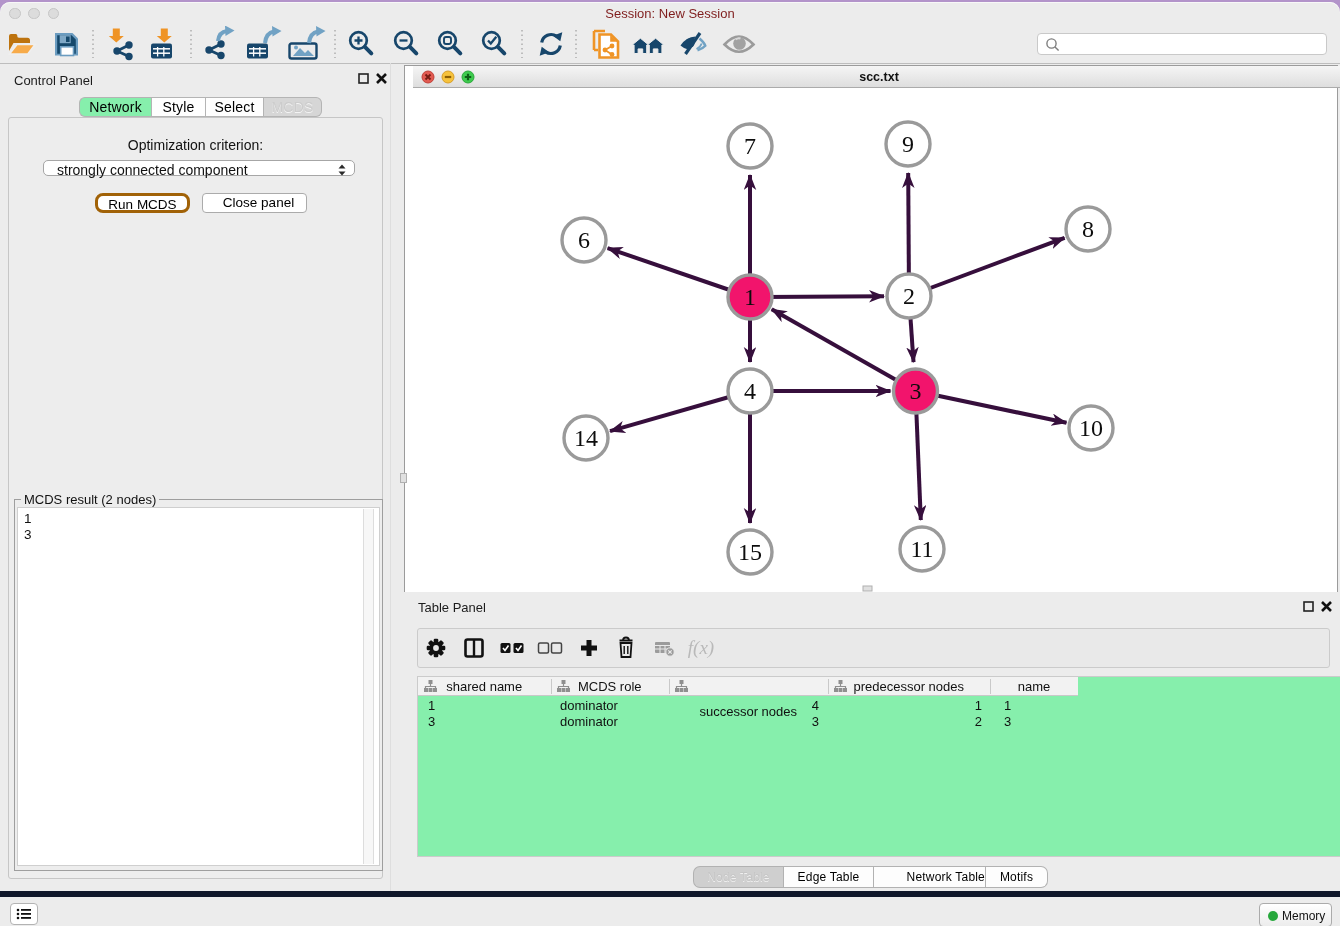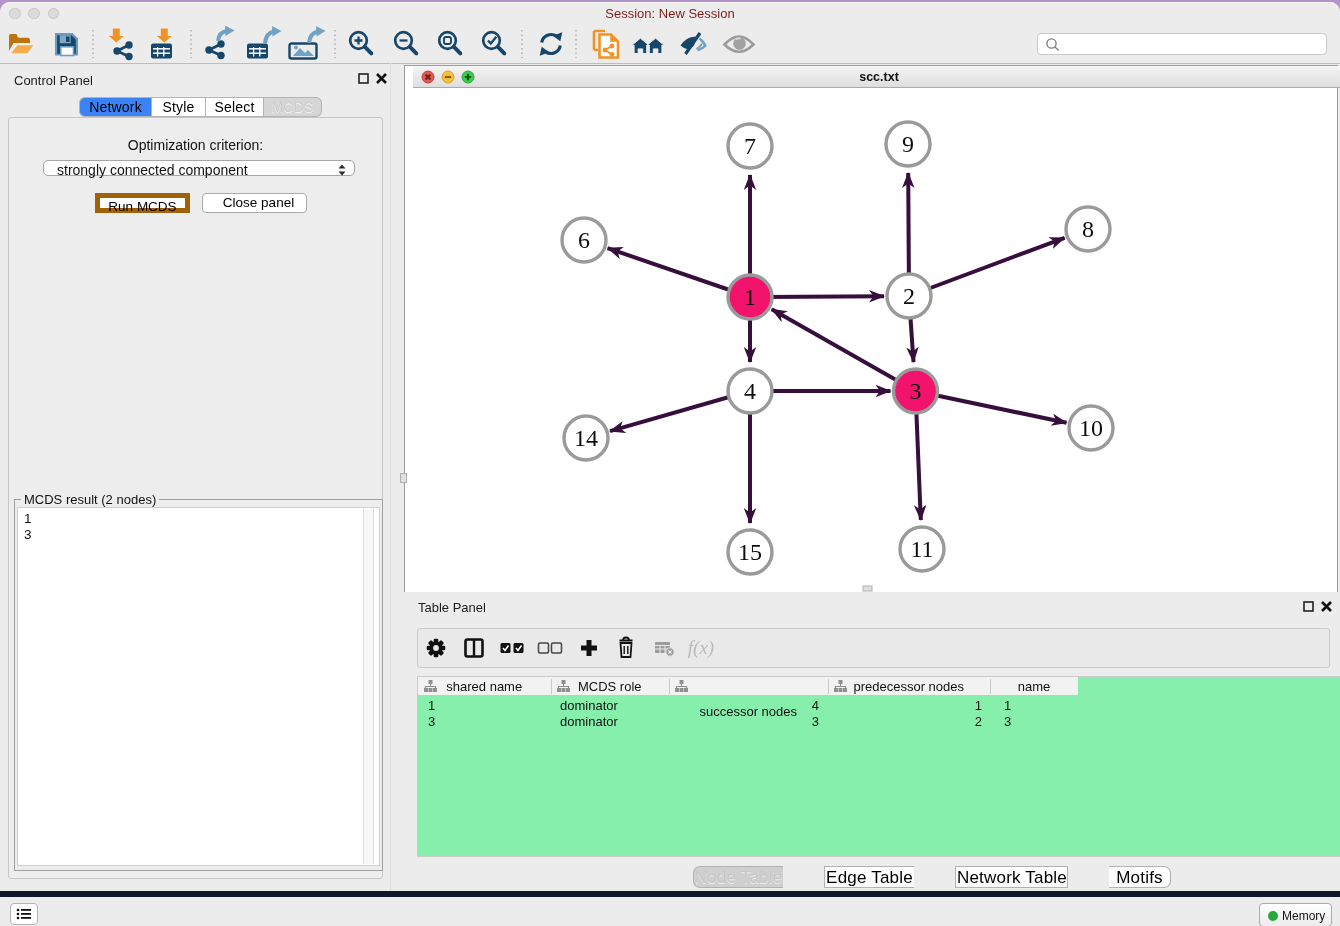--- a/index.html
+++ b/index.html
@@ -159,36 +159,36 @@
 <div class="abs" id="cp" style="left:0;top:63px;width:391px;height:828px;border-right:1px solid #dedede;">
   <div class="abs" style="left:14px;top:10px;font-size:13px;color:#1c1c1c;">Control Panel</div>
   <svg class="abs" width="36" height="14" style="left:355px;top:9px;">
     <rect x="4" y="2" width="9" height="9" fill="none" stroke="#222" stroke-width="1.6"></rect>
     <path d="M22,2 L31,11 M31,2 L22,11" stroke="#111" stroke-width="2.6"></path>
   </svg>
 
   <div class="abs" style="left:8px;top:54px;width:375px;height:762px;background:#ededed;border:1px solid #c6c6c6;border-radius:3px;"></div>
 
   <div class="abs" style="left:79px;top:34px;height:20px;display:flex;font-size:14px;font-weight:400;letter-spacing:0.2px;">
-    <div style="width:72px;background:#3b82f6;border:1px solid #b4b4b4;border-right:none;border-radius:6px 0 0 6px;text-align:center;line-height:19px;">Network</div>
+    <div style="width:72px;background:#86efac;border:1px solid #b4b4b4;border-right:none;border-radius:6px 0 0 6px;text-align:center;line-height:19px;">Network</div>
     <div style="width:54px;background:#fefefe;border:1px solid #b4b4b4;border-right:none;text-align:center;line-height:19px;">Style</div>
     <div style="width:59px;background:#fefefe;border:1px solid #b4b4b4;text-align:center;line-height:19px;">Select</div>
     <div style="width:58px;background:#d6d6d6;border:1px solid #b4b4b4;border-left:none;border-radius:0 6px 6px 0;text-align:center;line-height:19px;color:#cccccc;text-shadow:0 1px 0 #f4f4f4;">MCDS</div>
   </div>
   <div class="abs" style="left:8px;top:74px;width:375px;text-align:center;font-size:14px;color:#111;">Optimization criterion:</div>
 
   <div class="abs" style="left:43px;top:97px;width:312px;height:16px;background:#fff;border:1px solid #a6a6a6;border-radius:5px;">
     <div style="position:absolute;left:13px;top:1px;font-size:14px;color:#111;line-height:17px;">strongly connected component</div>
     <svg width="14" height="16" style="position:absolute;right:5px;top:1px;">
       <path d="M3.5,6.5 L7,2.5 L10.5,6.5 Z" fill="#2a2a2a"></path>
       <path d="M3.5,9.5 L7,13.5 L10.5,9.5 Z" fill="#2a2a2a"></path>
     </svg>
   </div>
 
-  <div class="abs" style="left:95px;top:130px;width:95px;height:20px;background:#fff;border:5px solid #a16207;border-radius:0;text-align:center;font-size:13.5px;font-weight:400;line-height:18px;">Run MCDS</div>
+  <div class="abs" style="left:95px;top:130px;width:95px;height:20px;background:#fff;border:3px solid #a16207;border-radius:8px;text-align:center;font-size:13.5px;font-weight:400;line-height:18px;">Run MCDS</div>
   <div class="abs" style="left:202px;top:130px;width:105px;height:20px;background:#fff;border:1px solid #ababab;border-radius:4px;text-align:center;font-size:13.5px;font-weight:400;line-height:18px;padding-left:8px;">Close panel</div>
 
   <div class="abs" style="left:14px;top:436px;width:369px;height:372px;border:1px solid #9e9e9e;">
     <div class="abs" style="left:6px;top:-8px;background:#ededed;padding:0 3px;font-size:13px;color:#111;">MCDS result (2 nodes)</div>
     <div class="abs" style="left:2px;top:7px;width:363px;height:359px;background:#fff;border:1px solid #cfcfcf;">
       <div style="position:absolute;left:6px;top:3px;font-size:13.5px;color:#111;line-height:16px;">1<br>3</div>
       <div style="position:absolute;right:5px;top:1px;width:11px;height:355px;background:#f7f7f7;border-left:1px solid #ddd;border-right:1px solid #ddd;"></div>
     </div>
   </div>
 </div>
@@ -361,21 +361,21 @@
       <div style="position:absolute;left:251px;top:21px;width:150px;text-align:right;font-size:13px;color:#111;">4</div>
       <div style="position:absolute;left:409px;top:21px;width:155px;text-align:right;font-size:13px;color:#111;">1</div>
       <div style="position:absolute;left:586px;top:21px;font-size:13px;color:#111;">1</div>
       <div style="position:absolute;left:10px;top:37px;font-size:13px;color:#111;">3</div>
       <div style="position:absolute;left:142px;top:37px;font-size:13px;color:#111;">dominator</div>
       <div style="position:absolute;left:251px;top:37px;width:150px;text-align:right;font-size:13px;color:#111;">3</div>
       <div style="position:absolute;left:409px;top:37px;width:155px;text-align:right;font-size:13px;color:#111;">2</div>
       <div style="position:absolute;left:586px;top:37px;font-size:13px;color:#111;">3</div>
     </div>
 
-  <div class="abs" style="left:289px;top:271px;height:22px;display:flex;font-size:17px;font-weight:400;letter-spacing:0.2px;gap:41px;">
+  <div class="abs" style="left:289px;top:271px;height:22px;display:flex;font-size:12px;font-weight:400;letter-spacing:0.2px;">
     <div style="width:90px;background:#cfcfcf;border:1px solid #b2b2b2;border-right:none;border-radius:7px 0 0 7px;text-align:center;line-height:21px;color:#c6c6c6;text-shadow:0 1px 0 #f0f0f0;">Node Table</div>
     <div style="width:90px;background:#fdfdfd;border:1px solid #b2b2b2;border-right:none;text-align:center;line-height:21px;">Edge Table</div>
     <div style="width:113px;background:#fdfdfd;border:1px solid #b2b2b2;text-align:right;line-height:21px;">Network Table</div>
     <div style="width:62px;background:#fdfdfd;border:1px solid #b2b2b2;border-left:none;border-radius:0 7px 7px 0;text-align:center;line-height:21px;">Motifs</div>
   </div>
 </div>
 
 <div class="abs" style="left:0;top:891px;width:1340px;height:35px;background:#ececec;border-top:6px solid #0f172a;padding-left:42px;">
   <div class="abs" style="left:10px;top:6px;width:28px;height:22px;background:#fff;border:1px solid #b3b3b3;border-radius:4px;">
     <svg width="26" height="20" style="position:absolute;left:0;top:0;">

